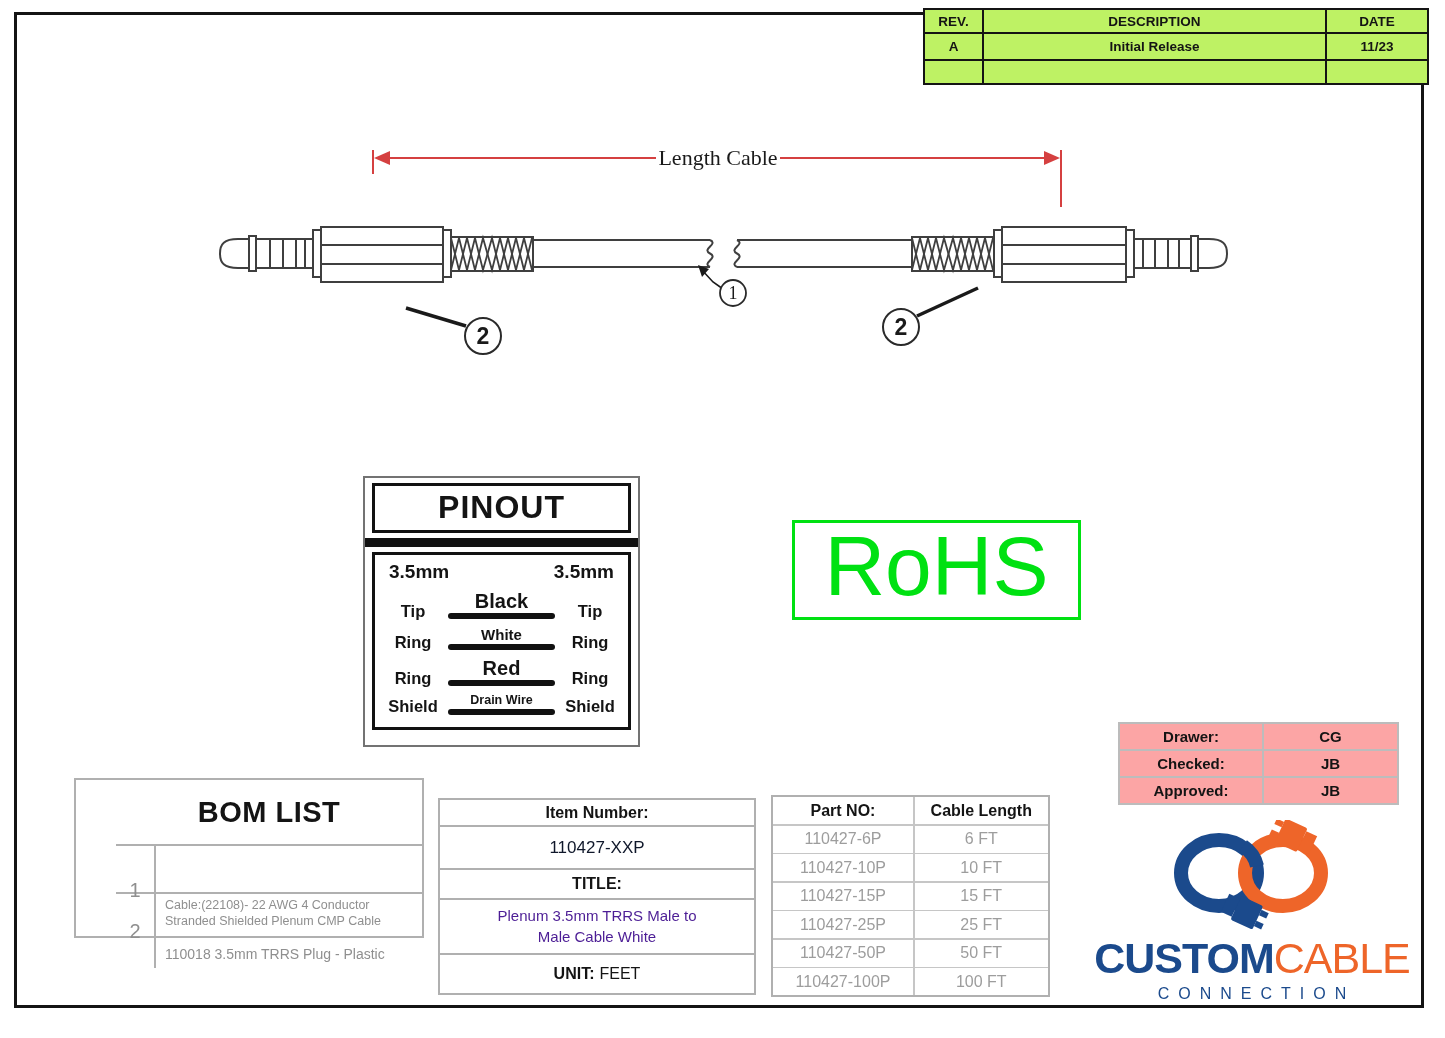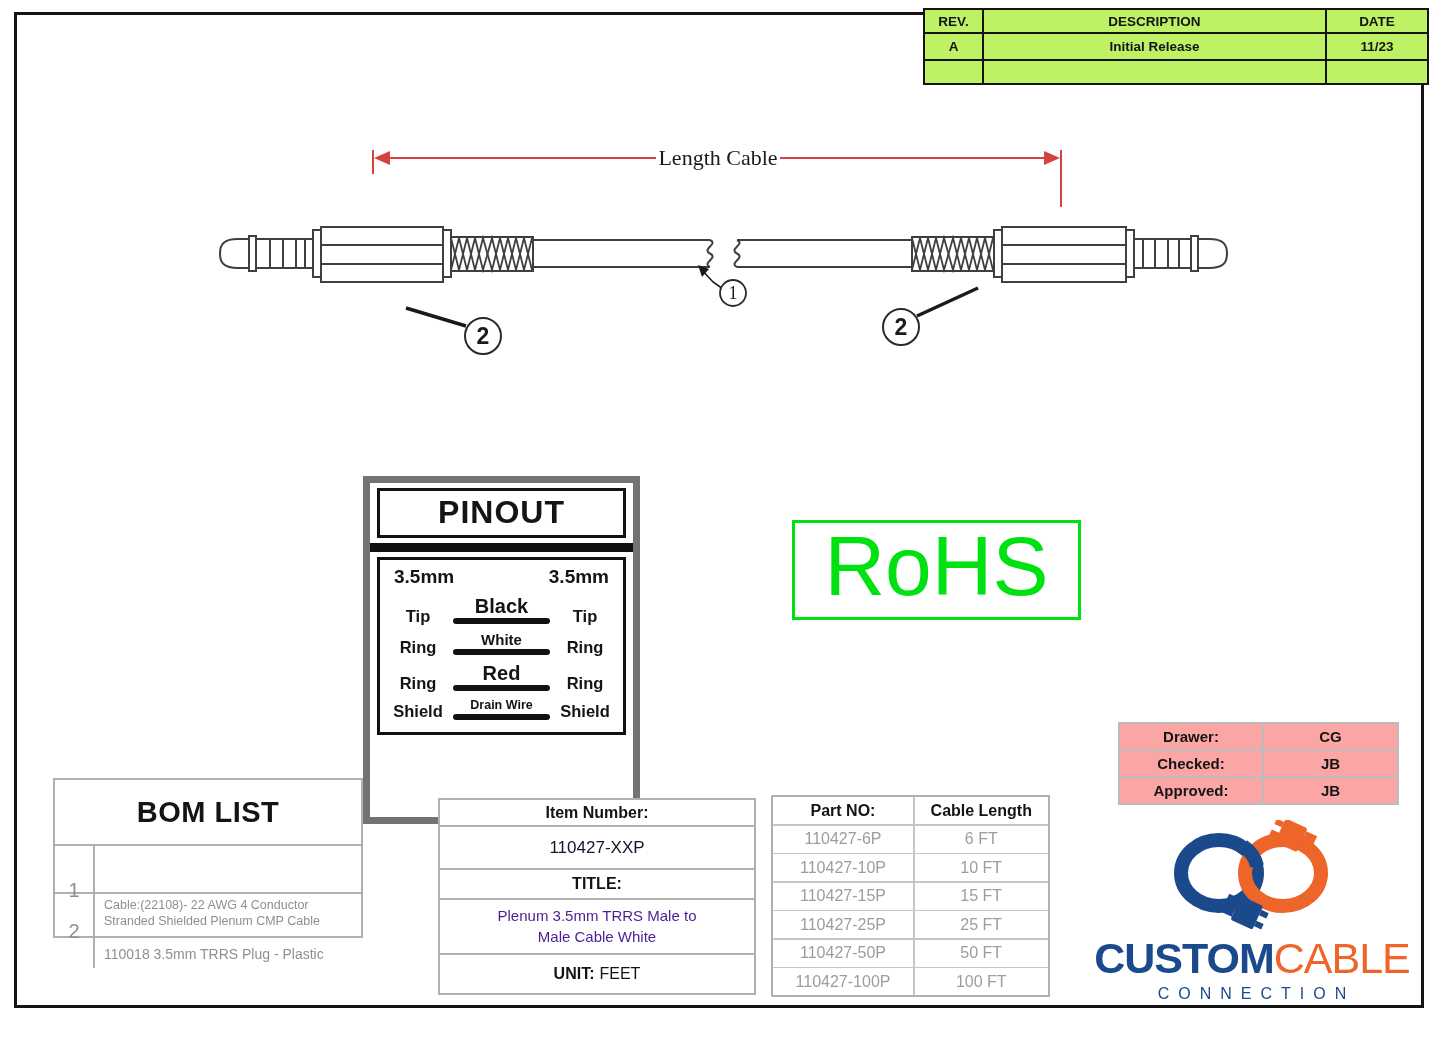--- a/index.html
+++ b/index.html
@@ -12,22 +12,22 @@
   .rev-table{position:absolute;left:923px;top:8px;width:502px;background:#141414;
              display:grid;grid-template-columns:57px 1fr 100px;grid-template-rows:22px 25px 22px;
              gap:2px;border:2px solid #141414;}
   .rev-cell{background:#bef264;display:flex;align-items:center;justify-content:center;
             font-weight:700;font-size:13.5px;}
 
   
   .cable-svg{position:absolute;left:0;top:130px;}
 
   
-  .pinout{position:absolute;left:363px;top:476px;width:277px;height:348px;
-          border:7px solid #737373;background:#fff;box-sizing:border-box;}
+  .pinout{position:absolute;left:363px;top:476px;width:277px;height:271px;
+          border:2px solid #737373;background:#fff;box-sizing:border-box;}
   .pinout-title-wrap{margin:5px 7px 5px;}
   .pinout-title{border:3px solid #111;text-align:center;font-size:32px;font-weight:800;
                 letter-spacing:1px;padding:3px 0 4px;}
   .pinout-sep{height:9px;background:#111;}
   .pinout-body{margin:5px 7px 8px;border:3px solid #111;padding:4px 10px 12px;}
   .pin-head{display:flex;justify-content:space-between;font-weight:700;font-size:19px;padding:2px 4px 0;}
   .pin-row{display:grid;grid-template-columns:56px 1fr 56px;align-items:end;column-gap:7px;margin-top:8px;}
   .pin-side{font-weight:700;font-size:16.5px;text-align:center;line-height:1;}
   .wire{display:flex;flex-direction:column;align-items:center;}
   .wire-label{font-weight:800;line-height:1;margin-bottom:2px;}
@@ -44,21 +44,21 @@
   .rohs span{font-size:84px;line-height:1;color:var(--rohs);margin-top:-8px;}
 
   
   .approval{position:absolute;left:1118px;top:722px;width:277px;background:#bcbcbc;
             display:grid;grid-template-columns:142px 1fr;grid-auto-rows:25px;gap:2px;
             border:2px solid #bcbcbc;}
   .appr-cell{background:#fca5a5;display:flex;align-items:center;justify-content:center;
              font-weight:700;font-size:15px;}
 
   
-  .bom{position:absolute;left:53px;top:778px;width:306px;border:2px solid #b0b0b0;background:#fff;}
+  .bom{position:absolute;left:74px;top:778px;width:306px;border:2px solid #b0b0b0;background:#fff;padding-left:40px;}
   .bom-header{height:64px;display:flex;align-items:center;justify-content:center;
               font-size:29px;font-weight:800;letter-spacing:.5px;border-bottom:2px solid #b0b0b0;}
   .bom-row{display:grid;grid-template-columns:40px 1fr;border-bottom:2px solid #b0b0b0;}
   .bom-row:last-child{border-bottom:none;}
   .bom-num{border-right:2px solid #b0b0b0;display:flex;align-items:center;justify-content:center;
            color:#8f8f8f;font-size:20px;font-weight:400;}
   .bom-desc{color:#8f8f8f;display:flex;align-items:center;padding:5px 10px 5px 9px;line-height:1.3;margin-top:46px;}
   .bom-row1{height:46px;}.bom-row1 .bom-desc{font-size:12.5px;}
   .bom-row2{height:42px;}.bom-row2 .bom-desc{font-size:14px;}
 

